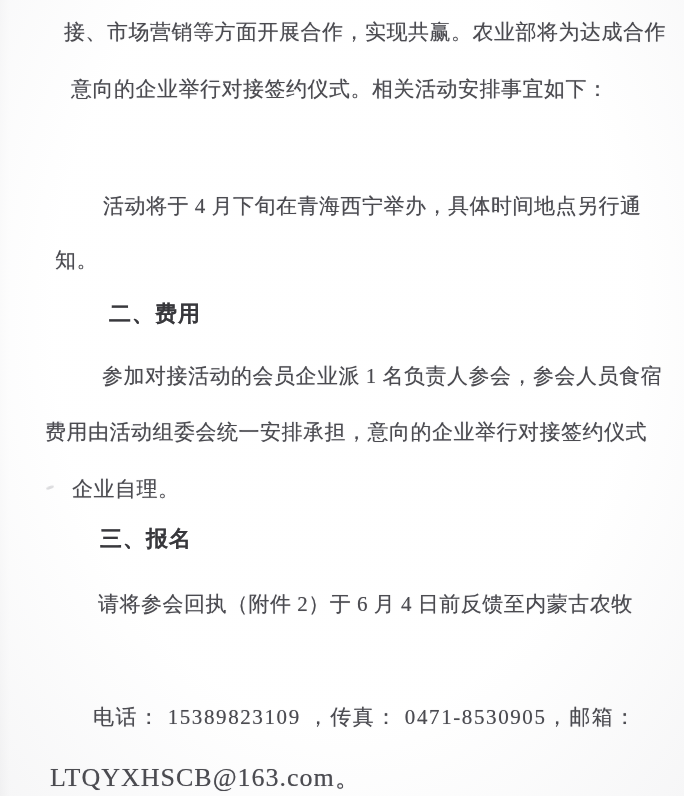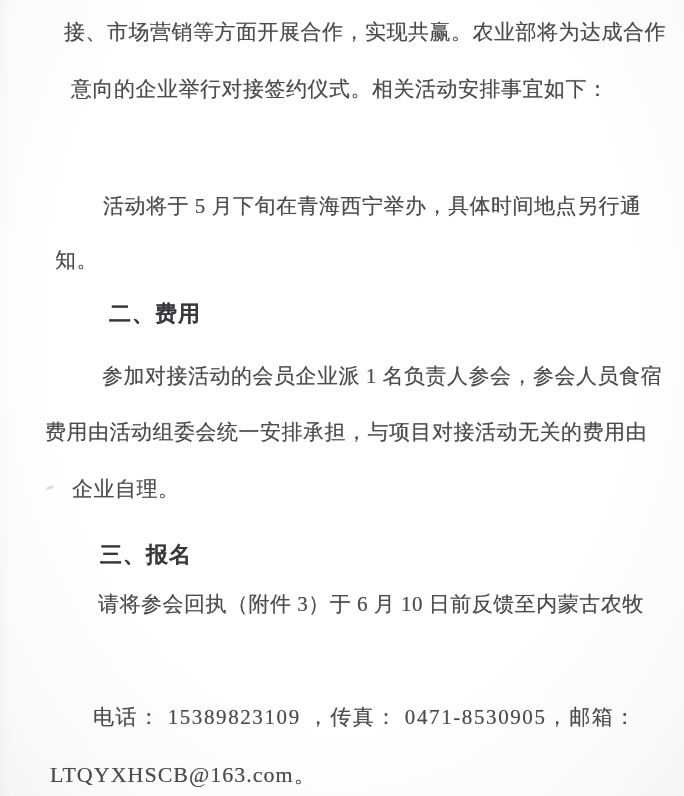--- a/index.html
+++ b/index.html
@@ -46,52 +46,52 @@
   
   .l0  { left: 64px;  top: 18px;  }
   .l1  { left: 57px;  top: 75px; margin-left: 14px;  }
   .l2  { left: 100px; top: 135px; }
   .l3  { left: 103px; top: 192px; }
   .l4  { left: 55px;  top: 246px; }
   .l5  { left: 109px; top: 299px; }
   .l6  { left: 102px; top: 362px; }
   .l7  { left: 45px;  top: 418px; }
   .l8  { left: 48px;  top: 475px; margin-left: 24px; }
-  .l9  { left: 100px; top: 540px; }
+  .l9  { left: 100px; top: 524px; }
   .l10 { left: 98px;  top: 590px; }
   .l11 { left: 52px;  top: 647px; }
   .l12 { left: 93px;  top: 703px; letter-spacing: 1.6px; }
-  .l13 { left: 50px;  top: 760px; font-size: 22px; }
+  .l13 { left: 50px;  top: 760px; font-size: 26px; }
   
   .speck {
     position: absolute;
     background: rgba(120,120,128,0.25);
     border-radius: 50%;
     filter: blur(0.5px);
   }
   .s1 { left: 53px; top: 422px; width: 9px; height: 3px; transform: rotate(-25deg); }
   .s2 { left: 46px; top: 486px; width: 8px; height: 3px; transform: rotate(-20deg); }
 </style>
 </head>
 <body>
 
 <div class="page">
 
   <div class="line l0">接、市场营销等方面开展合作，实现共赢。农业部将为达成合作</div>
   <div class="line l1">意向的企业举行对接签约仪式。相关活动安排事宜如下：</div>
 
-  <div class="line l3">活动将于 5 月下旬在青海西宁举办，具体时间地点另行通</div>
+  <div class="line l3">活动将于 4 月下旬在青海西宁举办，具体时间地点另行通</div>
   <div class="line l4">知。</div>
 
   <div class="line l5 heading">二、费用</div>
   <div class="line l6">参加对接活动的会员企业派 1 名负责人参会，参会人员食宿</div>
-  <div class="line l7">费用由活动组委会统一安排承担，与项目对接活动无关的费用由</div>
+  <div class="line l7">费用由活动组委会统一安排承担，意向的企业举行对接签约仪式</div>
   <div class="line l8">企业自理。</div>
 
   <div class="line l9 heading">三、报名</div>
-  <div class="line l10">请将参会回执（附件 3）于 6 月 10 日前反馈至内蒙古农牧</div>
+  <div class="line l10">请将参会回执（附件 2）于 6 月 4 日前反馈至内蒙古农牧</div>
   <div class="line l12">电话： 15389823109 ，传真： 0471-8530905，邮箱：</div>
   <div class="line l13 latin">LTQYXHSCB@163.com。</div>
 
   <div class="speck s1"></div>
   <div class="speck s2"></div>
 
 </div>
 
 </body></html>

